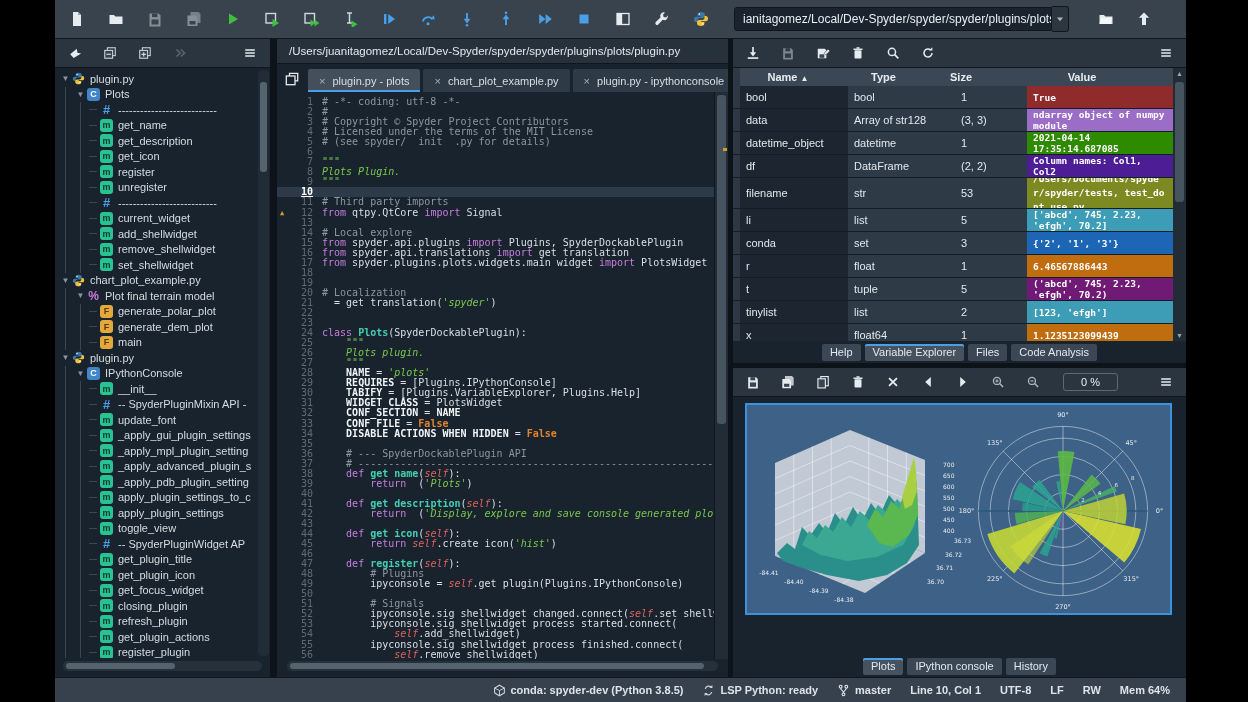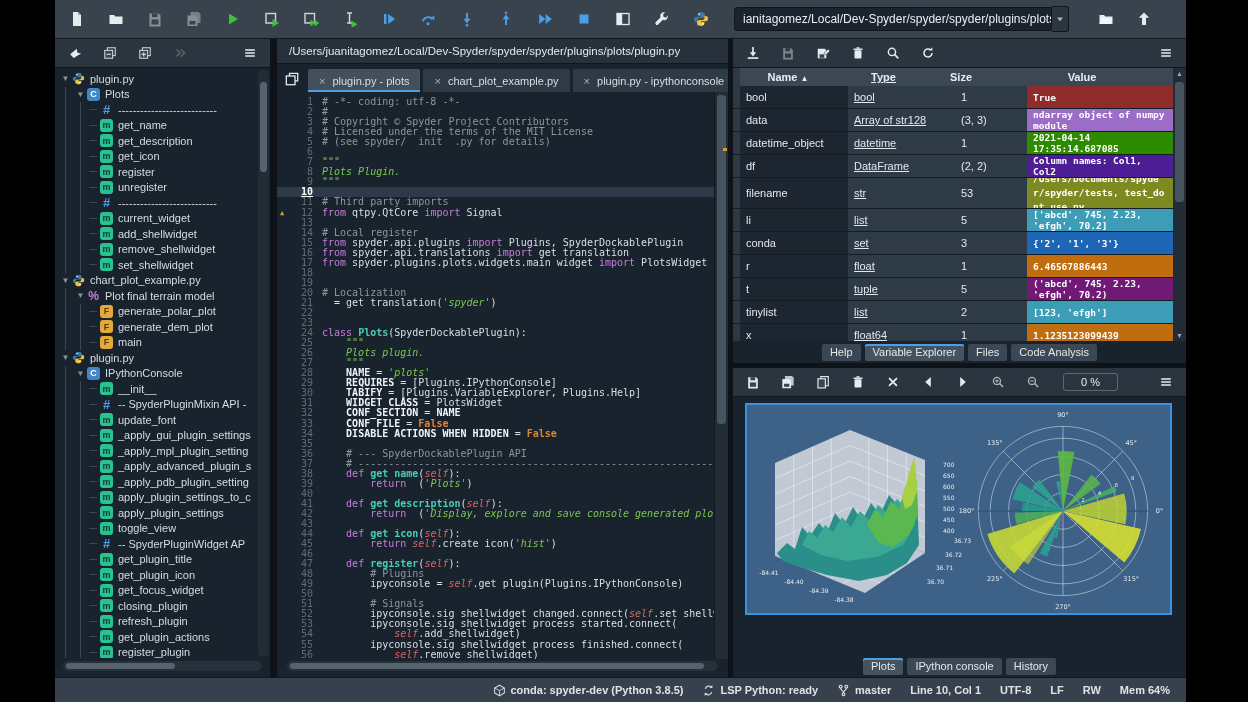--- a/index.html
+++ b/index.html
@@ -79,21 +79,21 @@
   .edvscroll .mark{position:absolute;right:1px;top:56px;width:4px;height:3px;background:#d69a2d;}
   .ed-hscroll{height:10px;margin:2px 10px 6px 10px;background:#27313b;border-radius:5px;position:relative;flex:none;}
   
   .rightcol{width:453px;flex:none;display:flex;flex-direction:column;min-height:0;}
   .ve{height:324px;flex:none;display:flex;flex-direction:column;background:#19232d;}
   .ve-table{flex:1;position:relative;overflow:hidden;padding-right:13px;font-size:11px;}
   .vh{display:flex;height:18px;background:#3b4754;color:#e8edf2;font-weight:bold;align-items:center;}
   .vh div{text-align:center;}
   .vcorner{width:7px;flex:none;background:#2e3844;align-self:stretch;}
   .w-name{width:96px;flex:none;}
-  .w-type{width:95px;flex:none;text-decoration:underline;}
+  .w-type{width:95px;flex:none;}
   .w-size{width:60px;flex:none;}
   .w-val{flex:1;}
   .vr{display:flex;border-bottom:1px solid #141d26;}
   .vc{display:flex;align-items:center;padding:0 6px;overflow:hidden;}
   .vc-name{background:#1d2630;color:#e2e8ee;}
   .vc-mid{background:#2e3a46;color:#e2e8ee;}
   .vc-val{font-family:"DejaVu Sans Mono",monospace;font-size:9.5px;font-weight:bold;color:#fff;}
   .vescroll{position:absolute;right:0;top:0;bottom:0;width:13px;background:#222c36;}
   .vescroll .thumb{position:absolute;left:2px;right:2px;top:14px;height:120px;background:#46545f;border-radius:3px;}
   .vescroll .ar{position:absolute;left:0;right:0;color:#9aa5ae;font-size:7px;text-align:center;}
@@ -606,21 +606,21 @@
             <div class="crow"><span class="ln">4</span><span class="ct"><span class="tok-comment"># Licensed under the terms of the MIT License</span></span></div>
             <div class="crow"><span class="ln">5</span><span class="ct"><span class="tok-comment"># (see spyder/__init__.py for details)</span></span></div>
             <div class="crow"><span class="ln">6</span><span class="ct"></span></div>
             <div class="crow"><span class="ln">7</span><span class="ct"><span class="tok-str">"""</span></span></div>
             <div class="crow"><span class="ln">8</span><span class="ct"><span class="tok-str">Plots Plugin.</span></span></div>
             <div class="crow"><span class="ln">9</span><span class="ct"><span class="tok-str">"""</span></span></div>
             <div class="crow cur"><span class="ln">10</span><span class="ct"></span></div>
             <div class="crow"><span class="ln">11</span><span class="ct"><span class="tok-comment"># Third party imports</span></span></div>
             <div class="crow"><span class="ln"><span class="warnmark">▲</span>12</span><span class="ct"><span class="tok-kw">from</span> qtpy.QtCore <span class="tok-kw">import</span> Signal</span></div>
             <div class="crow"><span class="ln">13</span><span class="ct"></span></div>
-            <div class="crow"><span class="ln">14</span><span class="ct"><span class="tok-comment"># Local register</span></span></div>
+            <div class="crow"><span class="ln">14</span><span class="ct"><span class="tok-comment"># Local explore</span></span></div>
             <div class="crow"><span class="ln">15</span><span class="ct"><span class="tok-kw">from</span> spyder.api.plugins <span class="tok-kw">import</span> Plugins, SpyderDockablePlugin</span></div>
             <div class="crow"><span class="ln">16</span><span class="ct"><span class="tok-kw">from</span> spyder.api.translations <span class="tok-kw">import</span> get_translation</span></div>
             <div class="crow"><span class="ln">17</span><span class="ct"><span class="tok-kw">from</span> spyder.plugins.plots.widgets.main_widget <span class="tok-kw">import</span> PlotsWidget</span></div>
             <div class="crow"><span class="ln">18</span><span class="ct"></span></div>
             <div class="crow"><span class="ln">19</span><span class="ct"></span></div>
             <div class="crow"><span class="ln">20</span><span class="ct"><span class="tok-comment"># Localization</span></span></div>
             <div class="crow"><span class="ln">21</span><span class="ct">_ = get_translation(<span class="tok-str">'spyder'</span>)</span></div>
             <div class="crow"><span class="ln">22</span><span class="ct"></span></div>
             <div class="crow"><span class="ln">23</span><span class="ct"></span></div>
             <div class="crow"><span class="ln">24</span><span class="ct"><span class="tok-kw">class</span> <span class="tok-fn">Plots</span>(SpyderDockablePlugin):</span></div>

